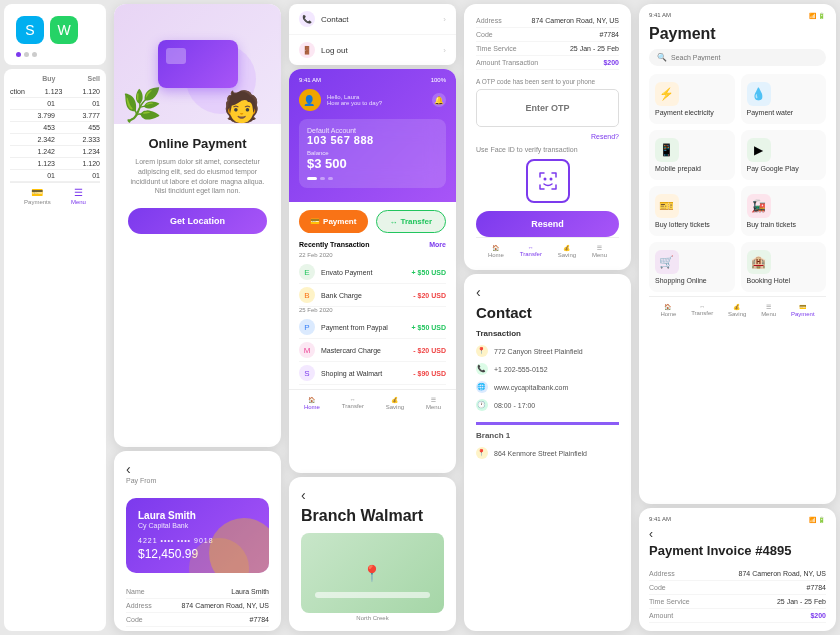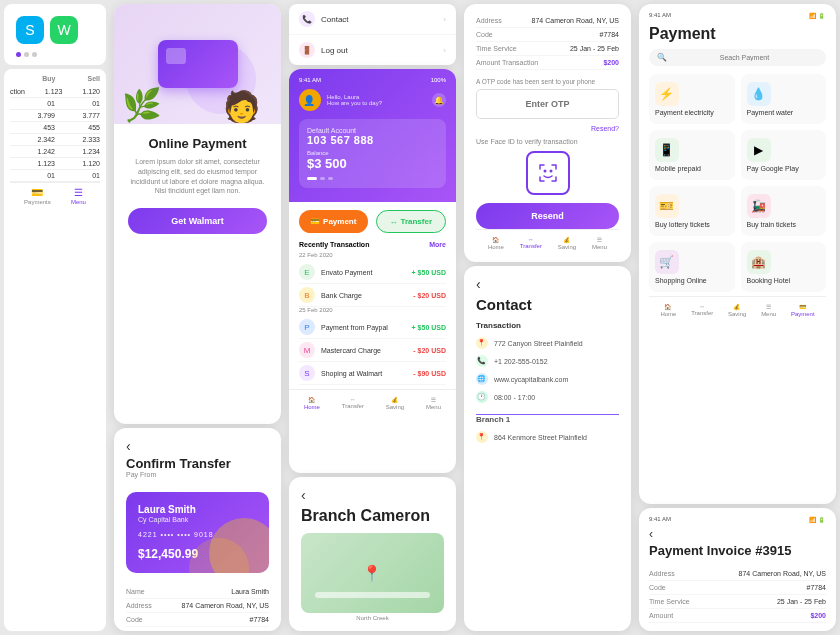--- a/index.html
+++ b/index.html
@@ -233,21 +233,21 @@
       content: '';
       position: absolute;
       right: 20px; bottom: -25px;
       width: 60px; height: 60px;
       border-radius: 50%;
       background: rgba(255,200,0,0.2);
     }
     .card-name { font-size: 10px; font-weight: 700; }
     .card-bank { font-size: 7px; opacity: 0.85; margin-top: 1px; }
     .card-number { font-size: 7px; margin-top: 8px; opacity: 0.9; letter-spacing: 1px; }
-    .card-amount { font-size: 12px; font-weight: 700; margin-top: 9px; }
+    .card-amount { font-size: 12px; font-weight: 400; margin-top: 3px; }
 
     .ct-details {
       padding: 4px 12px;
       font-size: 7px;
     }
     .ct-row {
       display: flex;
       justify-content: space-between;
       padding: 3px 0;
       border-bottom: 1px solid #f5f5f5;
@@ -456,21 +456,21 @@
       color: #888;
       margin: 8px 0 4px;
     }
     .otp-input-row {
       display: flex;
       gap: 4px;
       margin-bottom: 6px;
     }
     .otp-box {
       flex: 1;
-      height: 30px;
+      height: 38px;
       border: 1px solid #ddd;
       border-radius: 5px;
       text-align: center;
       font-size: 9px;
       font-weight: 700;
     }
     .resend-row {
       text-align: right;
       font-size: 7px;
       color: #7c3aed;
@@ -545,21 +545,21 @@
       border-radius: 50%;
       display: flex; align-items: center; justify-content: center;
       font-size: 7px;
       flex-shrink: 0;
     }
     .contact-dot.location { background: #fef3c7; color: #f59e0b; }
     .contact-dot.phone { background: #dcfce7; color: #22c55e; }
     .contact-dot.web { background: #dbeafe; color: #3b82f6; }
     .contact-dot.hours { background: #d1fae5; color: #10b981; }
 
-    .branch-section { border-top: 1px solid #8b5cf6; }
+    .branch-section { border-top: 3px solid #8b5cf6; padding-top: 6px; }
     .branch-title { font-size: 8px; font-weight: 600; color: #555; margin-bottom: 4px; }
 
     
     .col5 {
       display: flex;
       flex-direction: column;
       gap: 4px;
       padding: 4px;
       background: #e8e8e8;
     }
@@ -589,21 +589,20 @@
       margin-bottom: 8px;
     }
     .pp-search-icon { font-size: 8px; color: #888; }
     .pp-search-input {
       font-size: 7px;
       color: #888;
       background: none;
       border: none;
       outline: none;
       flex: 1;
-      text-align: center;
     }
 
     .pp-grid {
       display: grid;
       grid-template-columns: repeat(2, 1fr);
       gap: 6px;
     }
     .pp-item {
       background: #f9f9f9;
       border-radius: 8px;
@@ -781,28 +780,27 @@
     <div class="online-payment panel">
       <div class="payment-hero">
         <div class="hero-circle"></div>
         <span class="hero-plant">🌿</span>
         <div class="hero-card"></div>
         <span class="hero-person">🧑</span>
       </div>
       <div class="payment-content">
         <div class="payment-title">Online Payment</div>
         <div class="payment-desc">Lorem ipsum dolor sit amet, consectetur adipiscing elit, sed do eiusmod tempor incididunt ut labore et dolore magna aliqua. Nisi tincidunt eget llam non.</div>
-        <button class="get-started-btn">Get Walmart</button>
+        <button class="get-started-btn">Get Location</button>
       </div>
     </div>
 
     <div class="confirm-transfer panel">
       <div class="ct-header">
         <div class="ct-back">‹</div>
-        <div class="ct-title">Confirm Transfer</div>
         <div class="ct-subtitle">Pay From</div>
       </div>
       <div class="card-display">
         <div class="card-name">Laura Smith</div>
         <div class="card-bank">Cy Capital Bank</div>
         <div class="card-number">4221 •••• •••• 9018</div>
         <div class="card-amount">$12,450.99</div>
       </div>
       <div class="ct-details">
         <div class="ct-row">
@@ -934,21 +932,21 @@
         </div>
         <div class="da-nav-item">
           <span>☰</span>
           <span>Menu</span>
         </div>
       </div>
     </div>
 
     <div class="branch-location panel">
       <div class="bl-back">‹</div>
-      <div class="bl-title">Branch Cameron</div>
+      <div class="bl-title">Branch Walmart</div>
       <div class="bl-map">
         <div class="map-road"></div>
         <span class="map-pin">📍</span>
       </div>
       <div class="bl-label">North Creek</div>
     </div>
   </div>
 
   <div class="col4">
 
@@ -1108,21 +1106,21 @@
         </div>
       </div>
     </div>
 
     <div class="invoice-panel panel">
       <div class="inv-status-bar">
         <span>9:41 AM</span>
         <span>📶 🔋</span>
       </div>
       <div class="inv-back">‹</div>
-      <div class="inv-title">Payment Invoice #3915</div>
+      <div class="inv-title">Payment Invoice #4895</div>
       <div class="inv-rows">
         <div class="inv-row">
           <span class="inv-label">Address</span>
           <span class="inv-value">874 Cameron Road, NY, US</span>
         </div>
         <div class="inv-row">
           <span class="inv-label">Code</span>
           <span class="inv-value">#7784</span>
         </div>
         <div class="inv-row">

